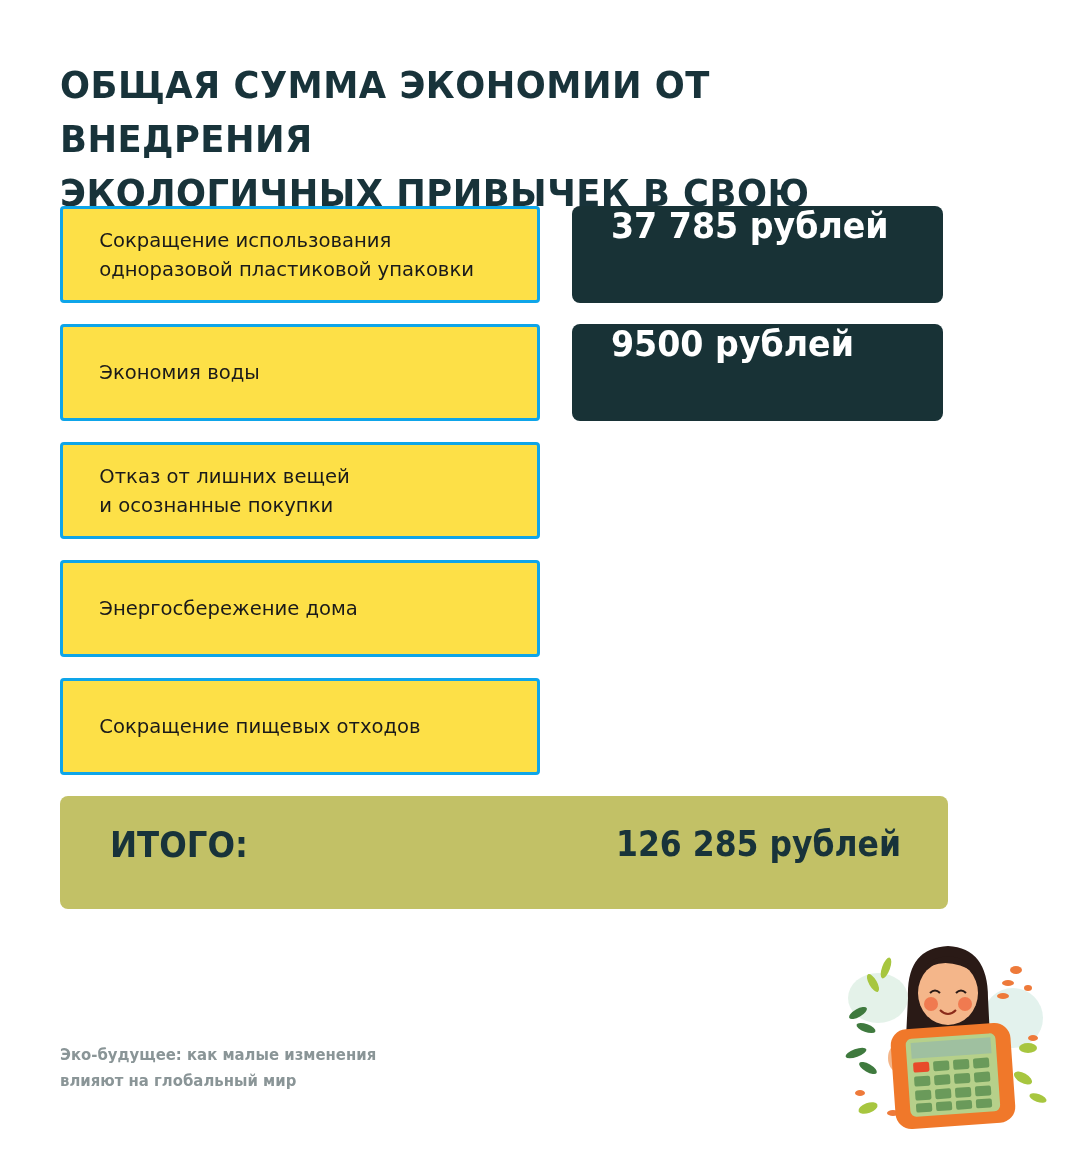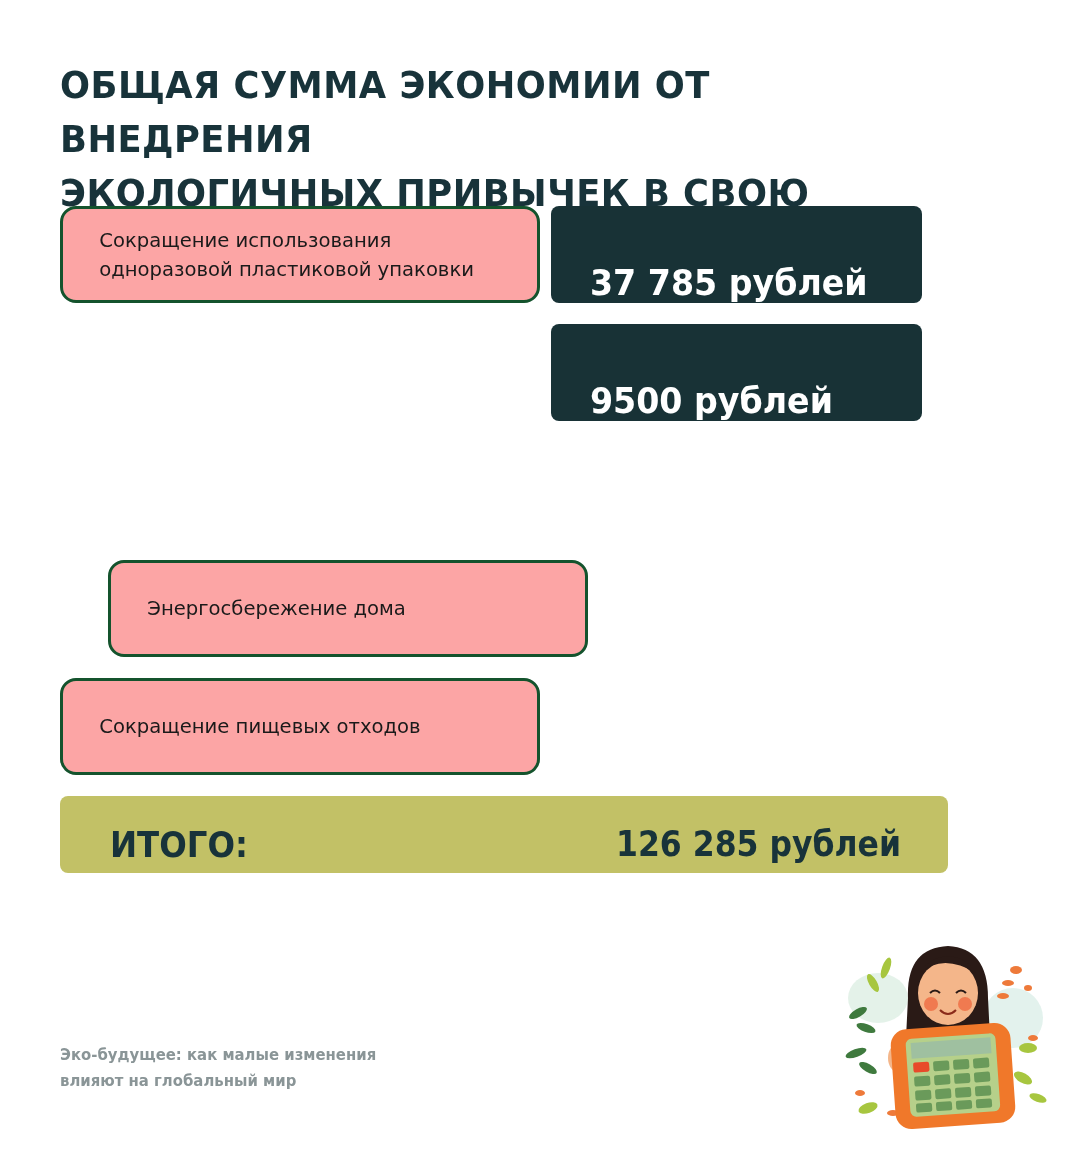--- a/index.html
+++ b/index.html
@@ -8,37 +8,37 @@
     font-family:"Liberation Sans", "DejaVu Sans", sans-serif; color:#18333a;
   }
   .title {
     position:absolute; left:60px; top:58px; width:900px;
     font-family:"DejaVu Sans", sans-serif; font-weight:bold; font-size:38px; line-height:54px;
     color:#18333a; letter-spacing:0.5px; transform:scaleX(0.93); transform-origin:left top;
   }
   .row { position:absolute; left:60px; width:888px; height:97px; }
   .label-box {
     position:absolute; left:0; top:0; width:474px; height:91px;
-    border:3px solid #14532d; border-radius:16px; background:#fca5a5;
+    border:3px solid #0ea5e9; border-radius:4px; background:#fde047;
     display:flex; align-items:center; box-sizing:content-box;
   }
   .label-text {
     padding-left:37px; font-size:20px; line-height:29px; color:#1a1a1a; white-space:pre-line;
     font-family:"DejaVu Sans", sans-serif; transform:scaleX(0.98); transform-origin:left center;
   }
   .value-box {
-    position:absolute; left:491px; top:0; width:371px; height:97px;
-    background:#183236; border-radius:8px; display:flex; align-items:flex-end;
+    position:absolute; left:512px; top:0; width:371px; height:97px;
+    background:#183236; border-radius:8px; display:flex; align-items:flex-start;
   }
   .value-text {
     padding-left:41px; color:#ffffff; font-weight:bold; font-size:35px;
     font-family:"DejaVu Sans", sans-serif; transform:scaleX(0.95); transform-origin:left center;
   }
   .total {
-    position:absolute; left:60px; top:796px; width:888px; height:77px;
+    position:absolute; left:60px; top:796px; width:888px; height:113px;
     background:#c2c166; border-radius:8px;text-align:center;
   }
   .total-label {
     position:absolute; left:50px; top:0; height:97px; line-height:97px;
     font-weight:bold; font-size:36px; color:#18333a; font-family:"DejaVu Sans", sans-serif;
     transform:scaleX(0.9); transform-origin:left center;
   }
   .total-value {
     position:absolute; left:556px; top:0; height:97px; line-height:97px;
     font-weight:bold; font-size:35px; color:#18333a; font-family:"DejaVu Sans", sans-serif;
@@ -63,29 +63,36 @@
   <div class="label-box">
     <div class="label-text">Сокращение использования
 одноразовой пластиковой упаковки</div>
   </div>
   <div class="value-box">
     <div class="value-text">37 785 рублей</div>
   </div>
 </div>
 
 <div class="row" style="top:324px;">
+  <div class="label-box">
+    <div class="label-text">Экономия воды</div>
+  </div>
   <div class="value-box">
     <div class="value-text">9500 рублей</div>
   </div>
 </div>
 
 <div class="row" style="top:442px;">
+  <div class="label-box">
+    <div class="label-text">Отказ от лишних вещей
+и осознанные покупки</div>
+  </div>
 </div>
 
-<div class="row" style="top:560px;margin-left:48px;">
+<div class="row" style="top:560px;">
   <div class="label-box">
     <div class="label-text">Энергосбережение дома</div>
   </div>
 </div>
 
 <div class="row" style="top:678px;">
   <div class="label-box">
     <div class="label-text">Сокращение пищевых отходов</div>
   </div>
 </div>

